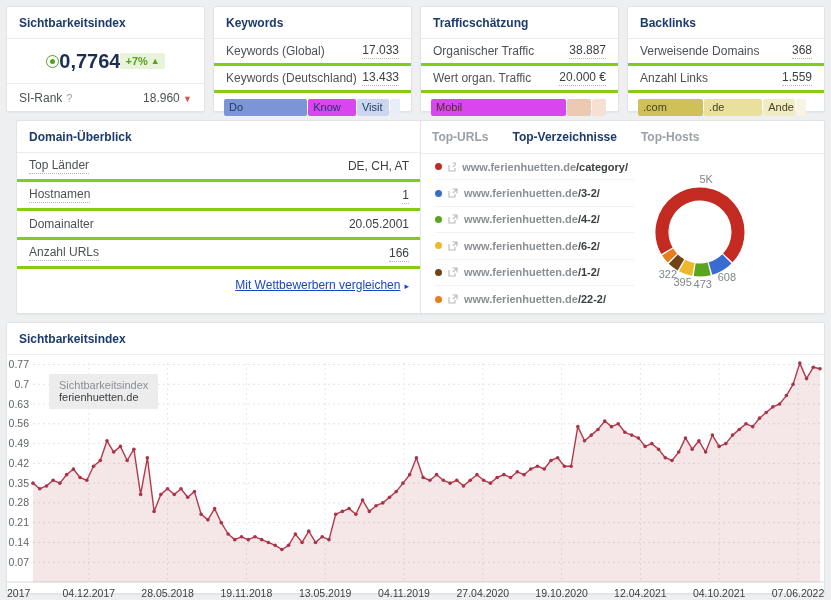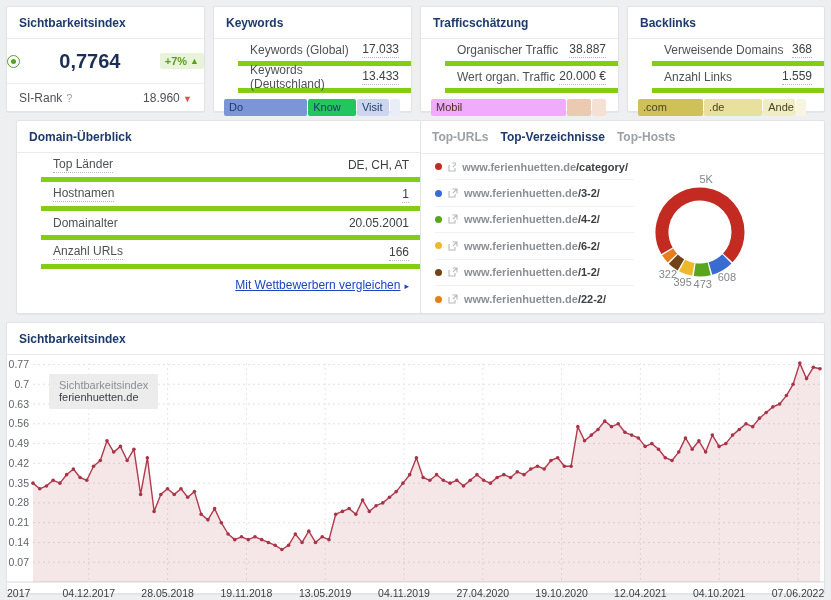--- a/index.html
+++ b/index.html
@@ -2,29 +2,29 @@
 <html><head>
 <meta charset="utf-8">
 <style>
   * { margin:0; padding:0; box-sizing:border-box; }
   html,body { width:831px; height:600px; }
   body { background:#edeff1; font-family:"Liberation Sans",sans-serif; position:relative; overflow:hidden; }
   .card { position:absolute; background:#fff; border:1px solid #e1e3e6; border-radius:2px;
           box-shadow:0 1px 1px rgba(0,0,0,.04); }
   .card-title { font-size:12px; font-weight:bold; color:#1d3a6d; padding:9px 12px 8px; border-bottom:1px solid #ebebeb; }
   .kv-row { display:flex; justify-content:space-between; align-items:center; padding:0 12px;
-            height:27px; border-bottom:5px solid #84cc16; font-size:12px; color:#4d5156;margin-left:24px; }
+            height:27px; border-bottom:3px solid #84cc16; font-size:12px; color:#4d5156; }
   .kv-row .val { color:#3c4043; }
   .u { border-bottom:1px dotted #b5b5b5; padding-bottom:1px; }
   .mini-bar { display:flex; height:17px; margin:6px 10px 0; gap:1px; }
   .mini-bar .seg { font-size:11px; line-height:17px; padding-left:5px; border-radius:2px;
                    overflow:hidden; white-space:nowrap; color:#333; }
   
   #card-si { left:6px; top:6px; width:199px; height:106px; display:flex; flex-direction:column; }
-  .si-value-row { flex:1; display:flex; align-items:center; justify-content:space-between; gap:6px; }
+  .si-value-row { flex:1; display:flex; align-items:center; justify-content:center; }
   .target-icon { width:13px; height:13px; border:1.5px solid #56a020; border-radius:50%; position:relative; }
   .target-icon::after { content:""; position:absolute; left:50%; top:50%; width:5px; height:5px;
                         margin:-2.5px 0 0 -2.5px; background:#56a020; border-radius:50%; }
   .si-value { font-size:20px; font-weight:bold; color:#1b2f55; }
   .si-badge { display:flex; align-items:center; gap:3px; background:#e9f3da; color:#56a01e;
               font-size:11px; font-weight:bold; padding:2px 5px; border-radius:2px; }
   .tri-up { color:#56a01e; font-size:9px; }
   .tri-down { color:#d9534f; font-size:9px; }
   .si-footer { height:28px; border-top:1px solid #ebebeb; display:flex; align-items:center;
                justify-content:space-between; padding:0 12px; font-size:12px; color:#4d5156;gap:32px; }
@@ -35,21 +35,21 @@
   #card-backlinks{ left:627px; top:6px; width:198px; height:106px; }
   
   #card-domain { left:16px; top:120px; width:406px; height:194px; }
   #card-domain .kv-row { height:29px; }
   .arrow-gray { color:#b8bcc0; font-size:9px; margin-left:5px; }
   .domain-footer { display:flex; justify-content:flex-end; align-items:center; height:31px; padding:0 12px; }
   .compare-link { font-size:12px; color:#1a47c0; text-decoration:underline; cursor:pointer; }
   .compare-link .arr { font-size:9px; text-decoration:none; display:inline-block; margin-left:4px; }
   
   #card-dirs { left:420px; top:120px; width:405px; height:194px; }
-  .tabs { display:flex; gap:12px; align-items:center; height:33px; padding:0 11px; border-bottom:1px solid #ebebeb; }
+  .tabs { display:flex; gap:24px; align-items:center; height:33px; padding:0 11px; border-bottom:1px solid #ebebeb; }
   .tab { font-size:12px; font-weight:bold; color:#9aa0a6; cursor:pointer; }
   .tab.active { color:#1d3a6d; }
   .dirs-body { display:flex; height:159px; }
   .url-list { width:213px; }
   .url-item { display:flex; align-items:center; gap:6px; height:26.4px; margin:0 0 0 14px;
               padding-right:6px; border-bottom:1px solid #f1f1f1; font-size:11px;font-weight:bold; }
   .url-item:last-child { border-bottom:none; }
   .dot { width:7px; height:7px; border-radius:50%; flex:none; }
   .url-prefix { color:#8a8f94; white-space:nowrap; }
   .url-path { color:#3c4043; white-space:nowrap; }
@@ -90,37 +90,37 @@
     <div class="kv-row">
       <span>Keywords (Global)</span>
       <span class="val u">17.033</span>
     </div>
     <div class="kv-row">
       <span>Keywords (Deutschland)</span>
       <span class="val u">13.433</span>
     </div>
     <div class="mini-bar">
       <div class="seg" style="width: 47%; background: rgb(124, 149, 214); color: rgb(31, 58, 104);">Do</div>
-      <div class="seg" style="width: 27%; background: #22c55e; color: rgb(31, 58, 104);">Know</div>
+      <div class="seg" style="width: 27%; background: #d946ef; color: rgb(31, 58, 104);">Know</div>
       <div class="seg" style="width: 18%; background: rgb(204, 215, 239); color: rgb(31, 58, 104);">Visit</div>
       <div class="seg" style="width: 6%; background: rgb(233, 237, 248); color: rgb(31, 58, 104);"></div>
     </div>
   </div>
 <div class="card mini-card" id="card-traffic">
     <div class="card-title">Trafficschätzung</div>
     <div class="kv-row">
       <span>Organischer Traffic</span>
       <span class="val u">38.887</span>
     </div>
     <div class="kv-row">
       <span>Wert organ. Traffic</span>
       <span class="val u">20.000 €</span>
     </div>
     <div class="mini-bar">
-      <div class="seg" style="width: 76%; background: #f0abfc; color: rgb(74, 49, 33);">Mobil</div>
+      <div class="seg" style="width: 76%; background: #d946ef; color: rgb(74, 49, 33);">Mobil</div>
       <div class="seg" style="width: 14%; background: rgb(236, 202, 178); color: rgb(74, 49, 33);"></div>
       <div class="seg" style="width: 8%; background: rgb(245, 225, 212); color: rgb(74, 49, 33);"></div>
     </div>
   </div>
 <div class="card mini-card" id="card-backlinks">
     <div class="card-title">Backlinks</div>
     <div class="kv-row">
       <span>Verweisende Domains</span>
       <span class="val u">368</span>
     </div>

